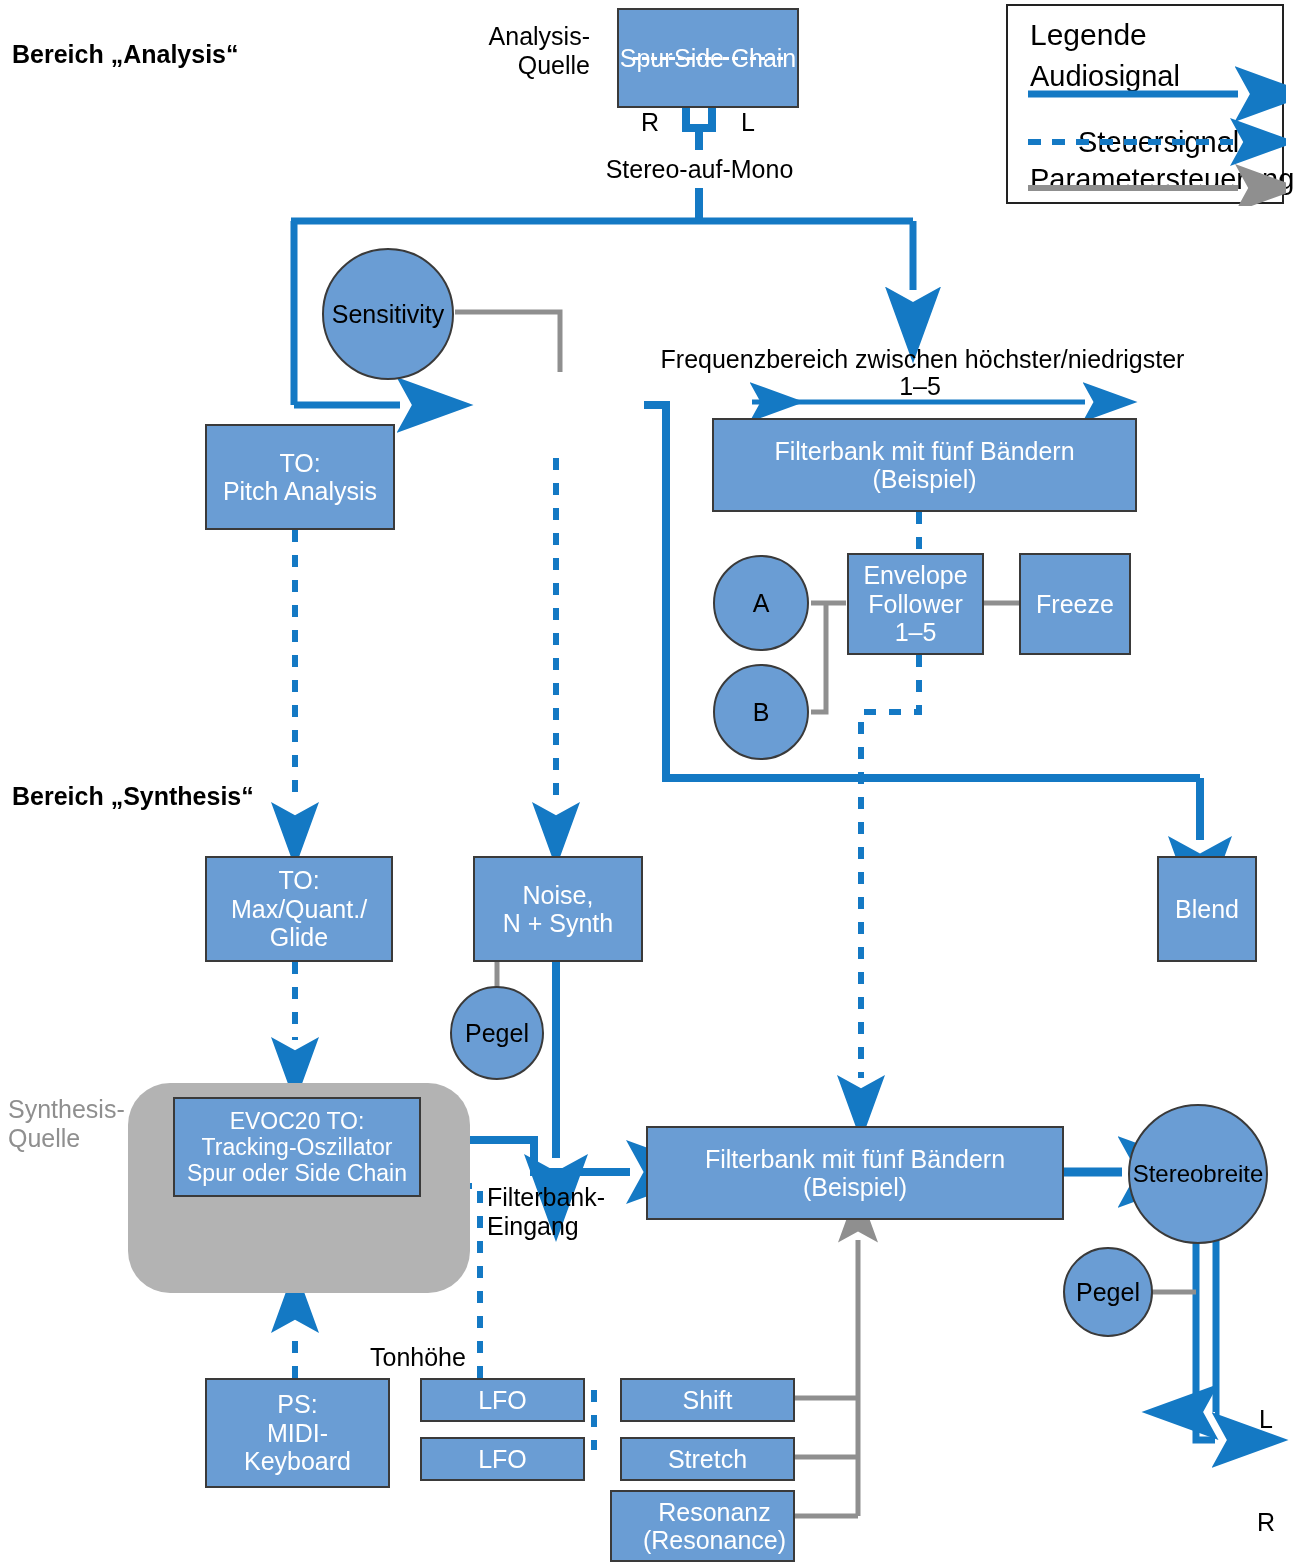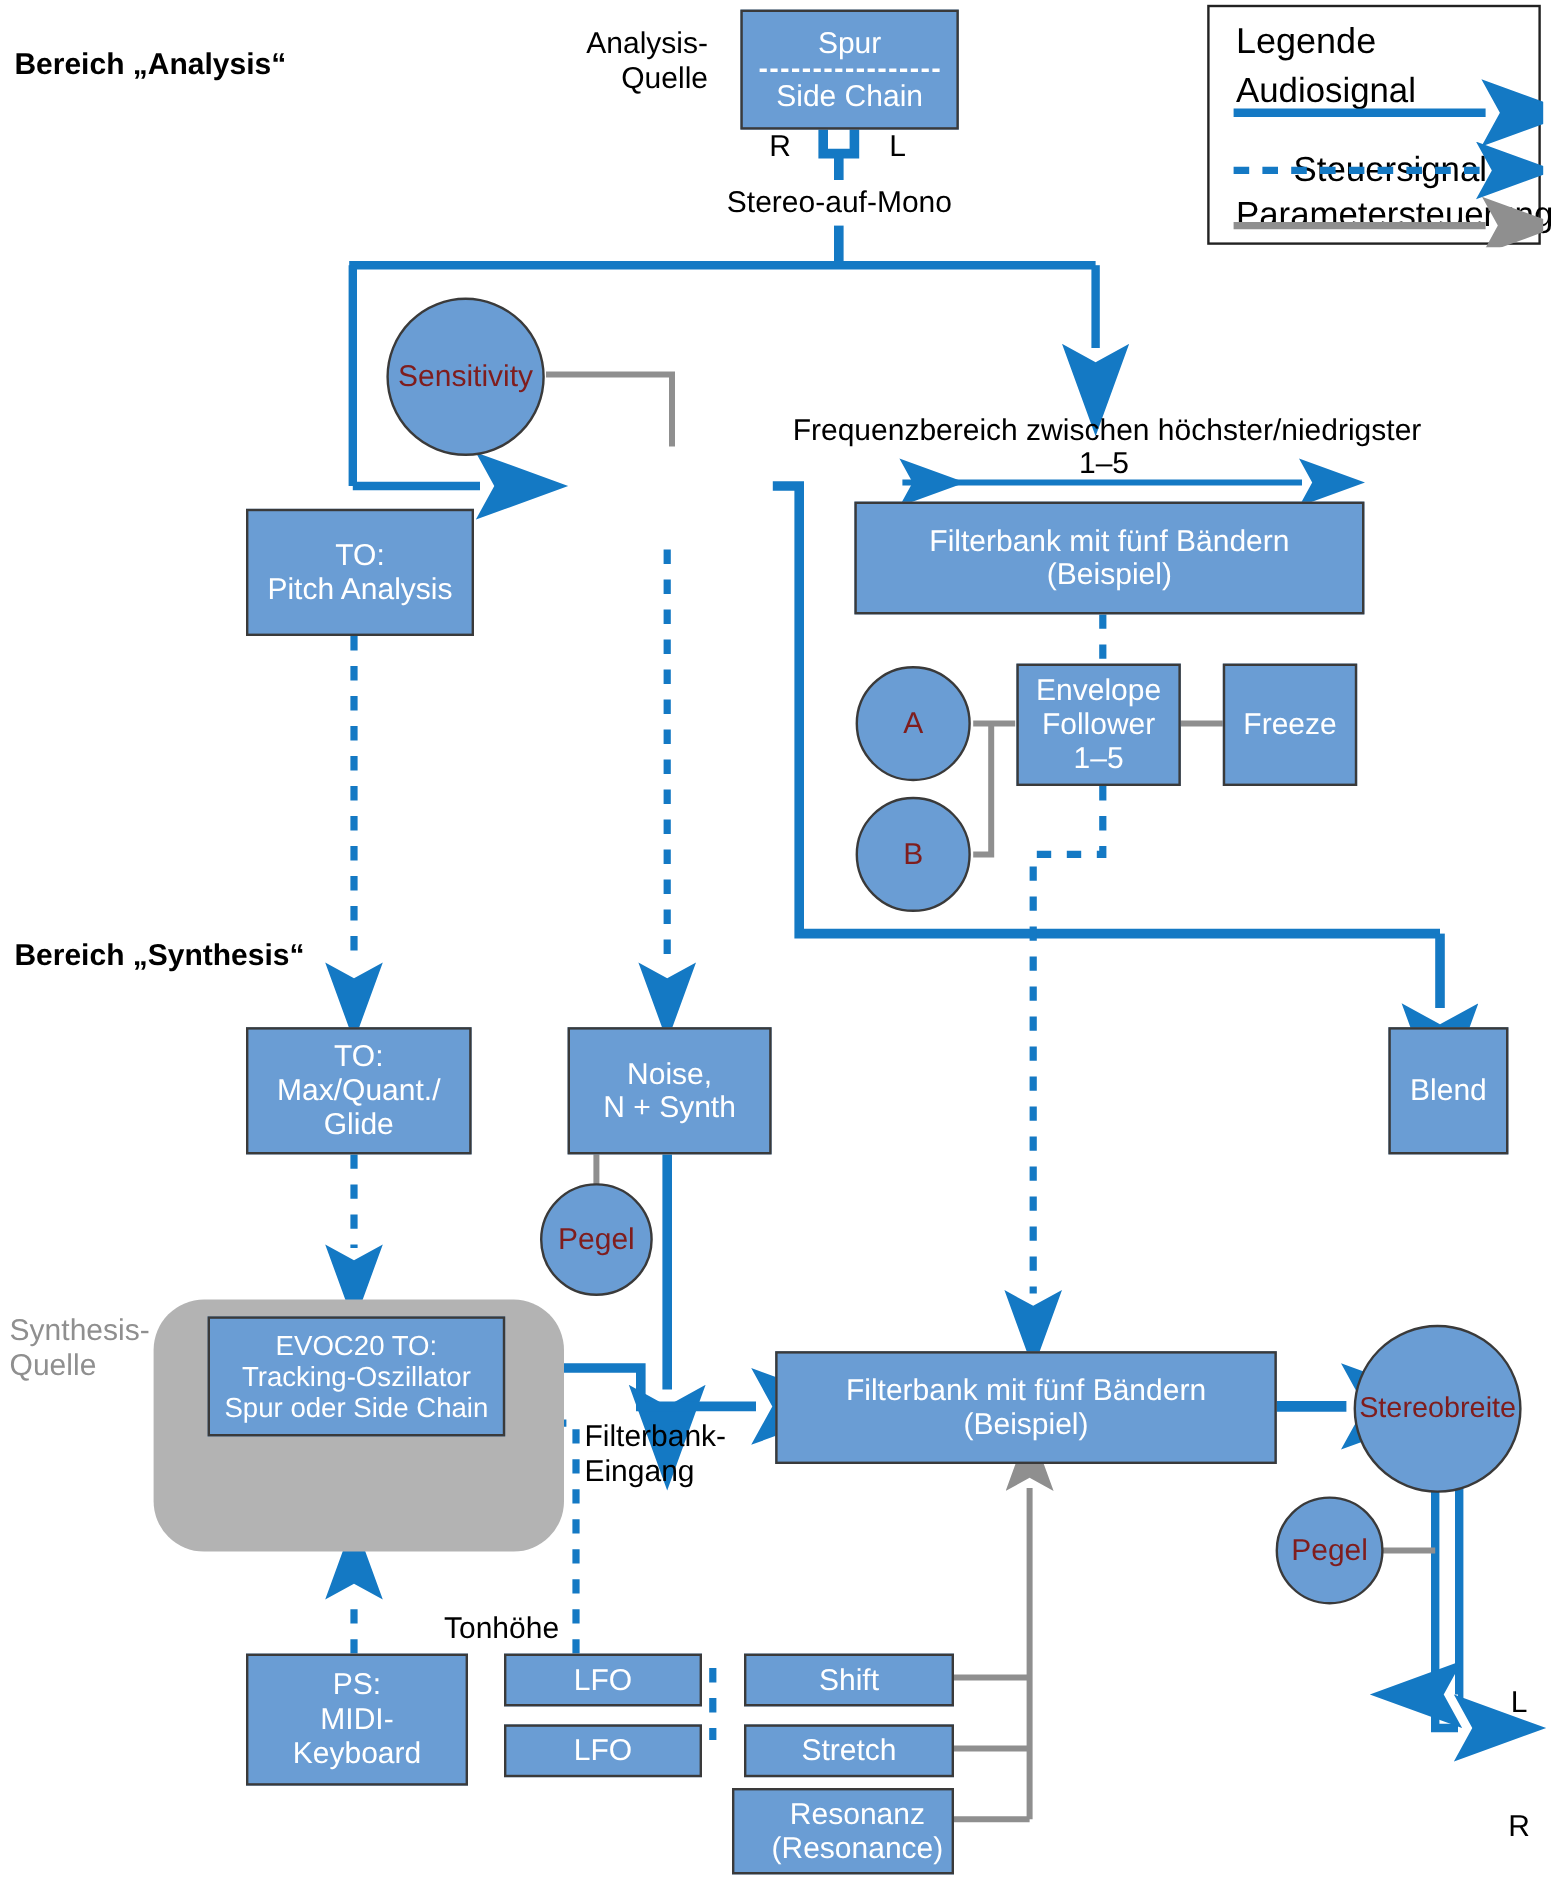--- a/index.html
+++ b/index.html
@@ -35,21 +35,21 @@
     font-size: 25px;
     z-index: 5;
     white-space: pre-line;
   }
   .circle {
     position: absolute;
     box-sizing: border-box;
     background: #6a9dd4;
     border: 2px solid #3a3a3a;
     border-radius: 50%;
-    color: #7f1d1d;
+    color: #000000;
     display: flex;
     align-items: center;
     justify-content: center;
     text-align: center;
     font-size: 25px;
     z-index: 5;
     white-space: pre-line;
   }
   .plain {
     position: absolute;
@@ -190,21 +190,21 @@
       <path d="M858,1516 L858,1240" stroke="#8f8f8f" stroke-width="5" marker-end="url(#arrowGray)"></path>
     </g>
   </svg>
 
   <div class="section-title" style="left:12px; top:40px;">Bereich „Analysis“</div>
   <div class="section-title" style="left:12px; top:782px;">Bereich „Synthesis“</div>
 
   <div class="plain right" style="left:430px; top:22px; width:160px;">Analysis-
 Quelle</div>
 
-  <div class="node" style="left:617px; top:8px; width:182px; height:100px; flex-direction:column; justify-content:space-around; padding:4px 0;">
+  <div class="node" style="left:617px; top:8px; width:182px; height:100px; justify-content:space-around; padding:4px 0;">
     <span>Spur</span>
     <span>Side Chain</span>
   </div>
   <div class="divider-dash" style="left:633px; top:57px; width:150px;"></div>
 
   <div class="plain" style="left:630px; top:108px; width:40px;">R</div>
   <div class="plain" style="left:728px; top:108px; width:40px;">L</div>
   <div class="plain" style="left:527px; top:155px; width:345px;">Stereo-auf-Mono</div>
 
   <div class="legend" style="left:1006px; top:4px; width:278px; height:200px;">

